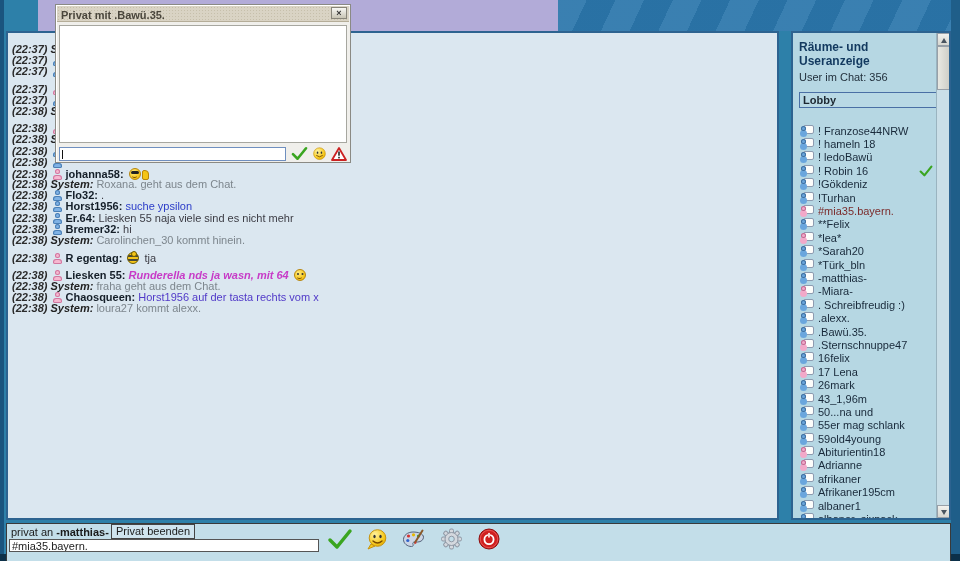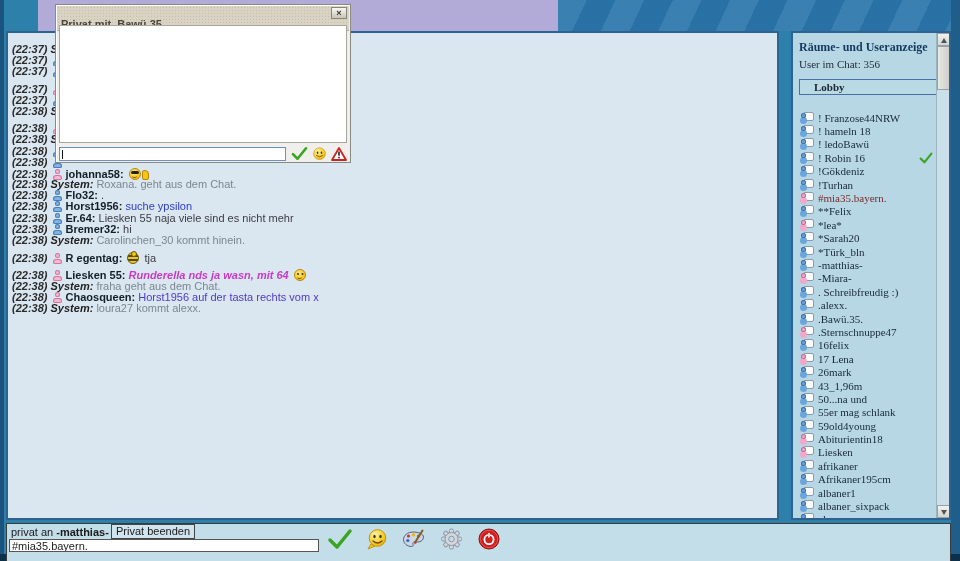--- a/index.html
+++ b/index.html
@@ -39,24 +39,24 @@
   .emo.sunglasses::before { content:''; position:absolute; left:1px; right:1px; top:2.5px; height:3px; background:#222; border-radius:2px; }
   .emo.sunglasses::after, .emo.smiley::after { content:''; position:absolute; left:2.5px; right:2.5px; bottom:1px; height:3px;
     border-bottom:1.3px solid #7a4c00; border-radius:50%; }
   .emo.smiley::before { content:''; position:absolute; top:3px; left:2.5px; width:2px; height:2px; background:#333; border-radius:50%; box-shadow:4.5px 0 0 #333; }
   .emo.bug { background:repeating-linear-gradient(180deg, #f5c518 0 2px, #4a4a3a 2px 4px); border-color:#6b5a00; }
   .emo.bug::before { content:''; position:absolute; top:-2px; left:3px; width:4px; height:4px; border-radius:50%; background:#f5c518; border:1px solid #6b5a00; }
   .thumb { display:inline-block; width:7px; height:10px; background:#f5c518; border:1px solid #b8860b; border-radius:2px 4px 2px 2px; vertical-align:-2px; margin-left:-1px; }
 
   
   .sidebar { left:791px; top:31px; width:160px; height:489px; background:#b6d7e3; border:2px solid #2d6390; overflow:hidden; }
-  .sidebar-inner { position:absolute; left:0; top:0; right:13px; bottom:0; padding:7px 0 0 6px;font-family:Liberation Serif, serif; }
+  .sidebar-inner { position:absolute; left:0; top:0; right:13px; bottom:0; padding:7px 0 0 6px; }
   .sb-title { font-size:12px; font-weight:bold; color:#12395f; }
   .sb-count { font-size:11px; color:#22303c; margin-top:3px; }
-  .room-box { margin-top:9px; width:138px; border:1px solid #4a6fa5; padding:1px 14px; font-size:11px; font-weight:bold; color:#1c2731; background:#b9d9e5; }
+  .room-box { margin-top:9px; width:138px; border:1px solid #4a6fa5; padding:1px 3px; font-size:11px; font-weight:bold; color:#1c2731; background:#b9d9e5; }
   #user-list { margin-top:16px; }
   .user-row { height:13.4px; display:flex; align-items:center; font-size:11px; color:#18293a; white-space:nowrap; }
   .user-row .check { margin-left:auto; margin-right:3px; }
 
   .uicon { display:inline-block; width:15px; height:12px; position:relative; margin-right:4px; flex:none; }
   .uicon::after { content:''; position:absolute; right:0; top:0; width:9px; height:7px; background:#fdfdfb; border:1px solid #8d9bb0; border-radius:2px; z-index:0; }
   .uicon::before { content:''; position:absolute; top:1px; left:1.5px; width:5px; height:5px; border-radius:50%; z-index:1; }
   .uicon.m::before { background:#6aa6dd; box-shadow:0 5px 0 1px #6aa6dd, inset 0 0 0 1px #3f6f9f; }
   .uicon.f::before { background:#f2a9c9; box-shadow:0 5px 0 1px #f2a9c9, inset 0 0 0 1px #c06a92; }
 
@@ -74,21 +74,21 @@
   .priv-label b { font-weight:bold; }
   .end-btn { position:absolute; left:104px; top:0px; height:15px; border:1px solid #444; background:#cfe4ee; font-size:11px; line-height:13px; padding:0 4px; color:#1a1a1a; font-family:"Liberation Sans",sans-serif; }
   .bb-input { position:absolute; left:2px; top:15px; width:310px; height:13px; border:1px solid #555; background:#fff; font-size:11px; padding:0 2px; color:#222; font-family:"Liberation Sans",sans-serif; }
   .bb-icons { position:absolute; left:320px; top:3px; display:flex; align-items:center; gap:13px; }
   .bb-icons > * { display:block; }
 
   
   .popup { left:55px; top:4px; width:296px; height:159px; background:#f0efeb; border:1px solid #8a8a84; box-shadow:inset 1px 1px 0 #ffffff; z-index:10; }
   .popup-title { position:absolute; left:1px; right:1px; top:1px; height:16px;
     background:radial-gradient(#c6bfab 0.8px, transparent 0.8px) 0 0/3px 3px, #d9d3c4;
-    border-bottom:1px solid #b5ad98; font-size:11px; font-weight:bold; color:#4a463c; padding:12px 4px; }
+    border-bottom:1px solid #b5ad98; font-size:11px; font-weight:bold; color:#4a463c; padding:3px 4px; }
   .popup-close { position:absolute; right:3px; top:2px; width:16px; height:12px; background:linear-gradient(#f8f8f4,#c8c4b4); border:1px solid #88857a; font-size:9px; line-height:10px; text-align:center; color:#333; font-weight:bold; }
   .popup-log { position:absolute; left:3px; top:20px; width:288px; height:118px; background:#fff; border:1px solid #a7a7a0; }
   .popup-inputrow { position:absolute; left:3px; top:141px; width:290px; height:15px; display:flex; align-items:center; }
   .popup-input { width:227px; height:14px; border:1px solid #6f8fbf; background:#fff; position:relative; }
   .caret { position:absolute; left:2px; top:2px; width:1px; height:9px; background:#111; }
   .popup-inputrow .picicons { display:flex; align-items:center; gap:4px; margin-left:5px; }
 
   
   .warn { width:16px; height:14px; display:block; }
 </style>
@@ -232,21 +232,21 @@
         <div class="user-row">
           <span class="uicon m"></span>
           <span>59old4young</span>
         </div>
         <div class="user-row">
           <span class="uicon f"></span>
           <span>Abiturientin18</span>
         </div>
         <div class="user-row">
           <span class="uicon f"></span>
-          <span>Liesken</span>
+          <span>Adrianne</span>
         </div>
         <div class="user-row">
           <span class="uicon m"></span>
           <span>afrikaner</span>
         </div>
         <div class="user-row">
           <span class="uicon m"></span>
           <span>Afrikaner195cm</span>
         </div>
         <div class="user-row">

